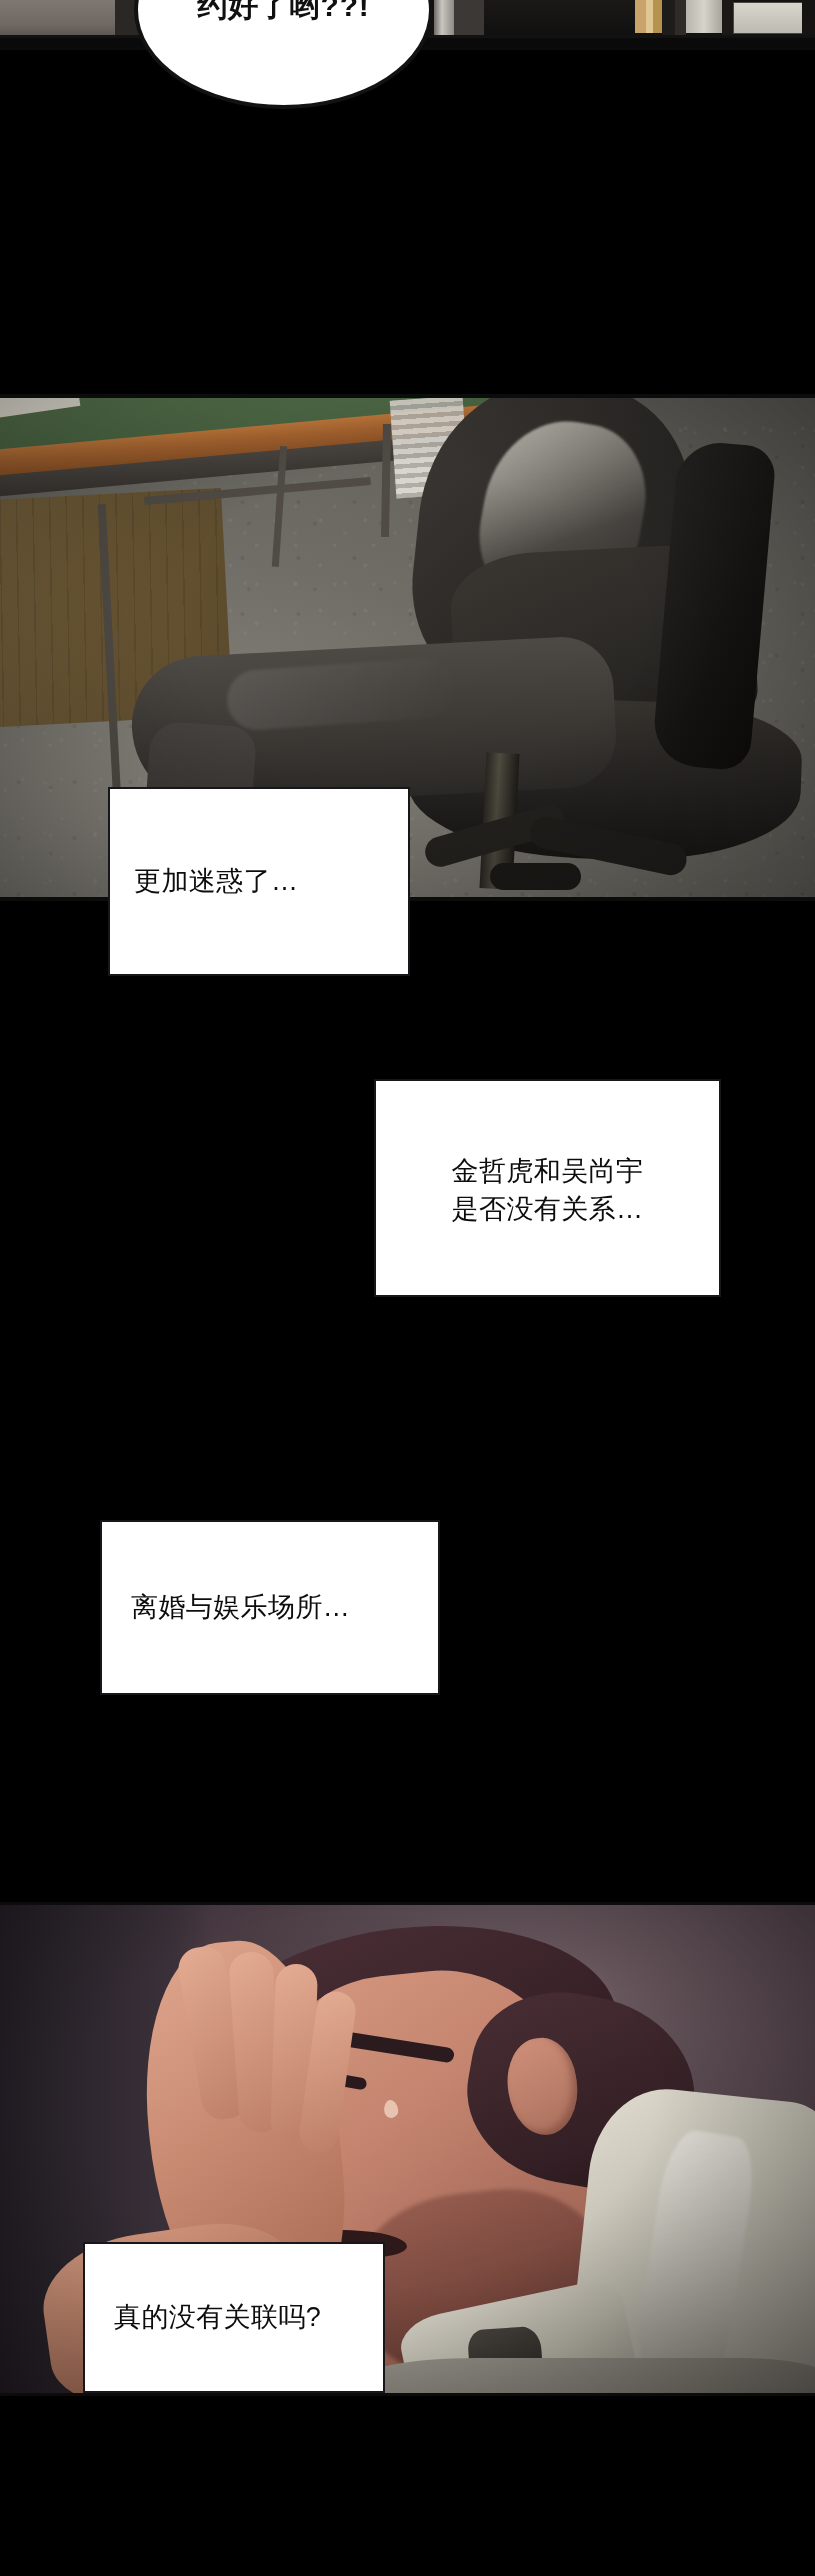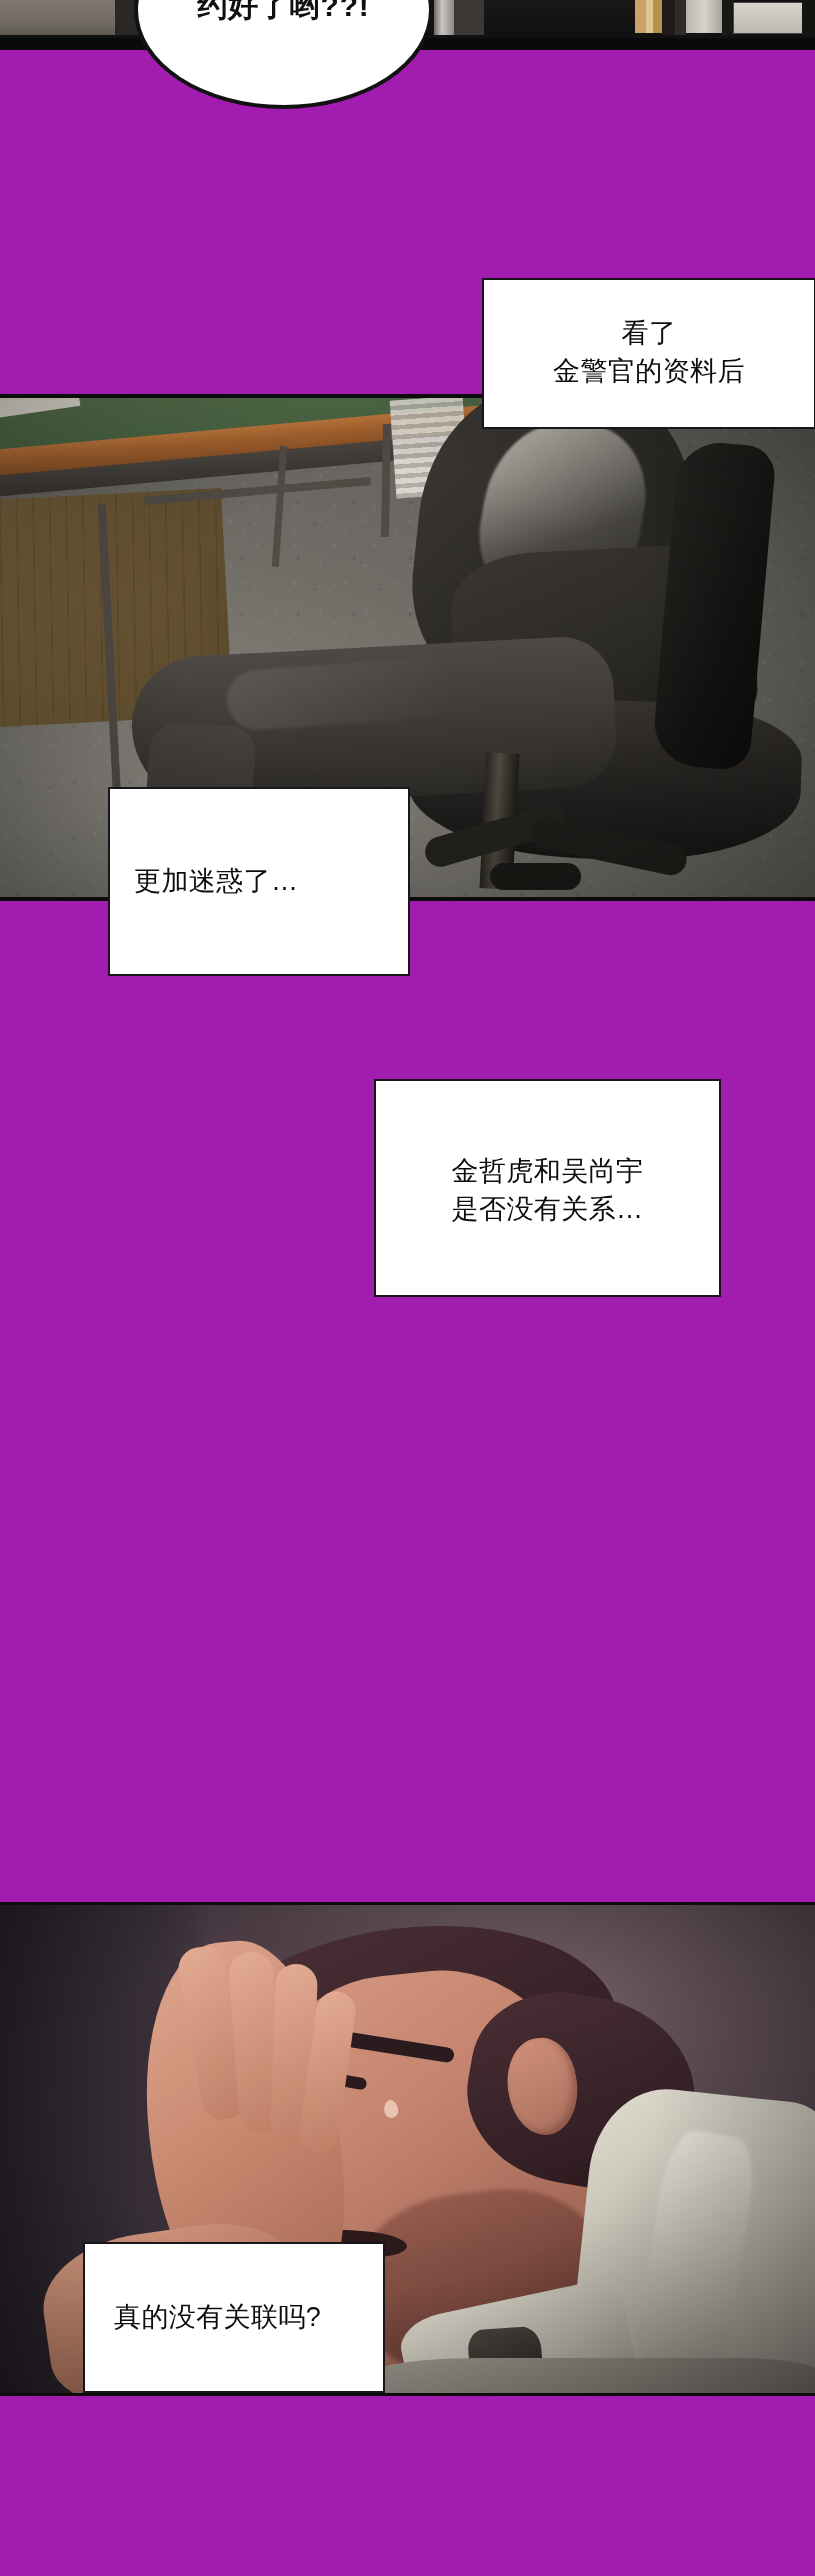--- a/index.html
+++ b/index.html
@@ -7,21 +7,21 @@
     padding: 0;
     background: #ffffff;
   }
   body {
     font-family: "Liberation Sans", "DejaVu Sans", sans-serif;
   }
   #page {
     position: relative;
     width: 816px;
     height: 2576px;
-    background: #a21caf;
+    background: #000000;
     overflow: hidden;
   }
 
   
   .panel {
     position: absolute;
     overflow: hidden;
   }
 
   
@@ -603,24 +603,20 @@
     <div class="shelf-books-j"></div>
     <div class="shelf-books-k"></div>
     <div class="shelf-books-l"></div>
     <div class="shelf-rail"></div>
   </div>
 
   <div class="bubble">
     <div class="bubble-text">约好了哟??!</div>
   </div>
 
-  <div class="caption" id="caption-1">
-    <div class="ctext">看了
-金警官的资料后</div>
-  </div>
 
   <div class="panel office-panel">
     <div class="of-floor"></div>
     <div class="of-desktop">
       <div class="of-desk-paper-1"></div>
 
     </div>
     <div class="of-desk-edge"></div>
     <div class="of-desk-shadow"></div>
     <div class="of-desk-side"></div>
@@ -647,20 +643,23 @@
 
   <div class="caption" id="caption-2">
     <div class="ctext">更加迷惑了…</div>
   </div>
 
   <div class="caption" id="caption-3">
     <div class="ctext">金哲虎和吴尚宇
 是否没有关系…</div>
   </div>
 
+  <div class="caption" id="caption-4">
+    <div class="ctext">离婚与娱乐场所…</div>
+  </div>
 
   <div class="panel face-panel">
     <div class="fp-bg"></div>
     <div class="fp-bg-dark"></div>
     <div class="fp-hair"></div>
     <div class="fp-head"></div>
     <div class="fp-hair-side"></div>
     <div class="fp-jaw-shadow"></div>
     <div class="fp-ear"></div>
     <div class="fp-brow"></div>

